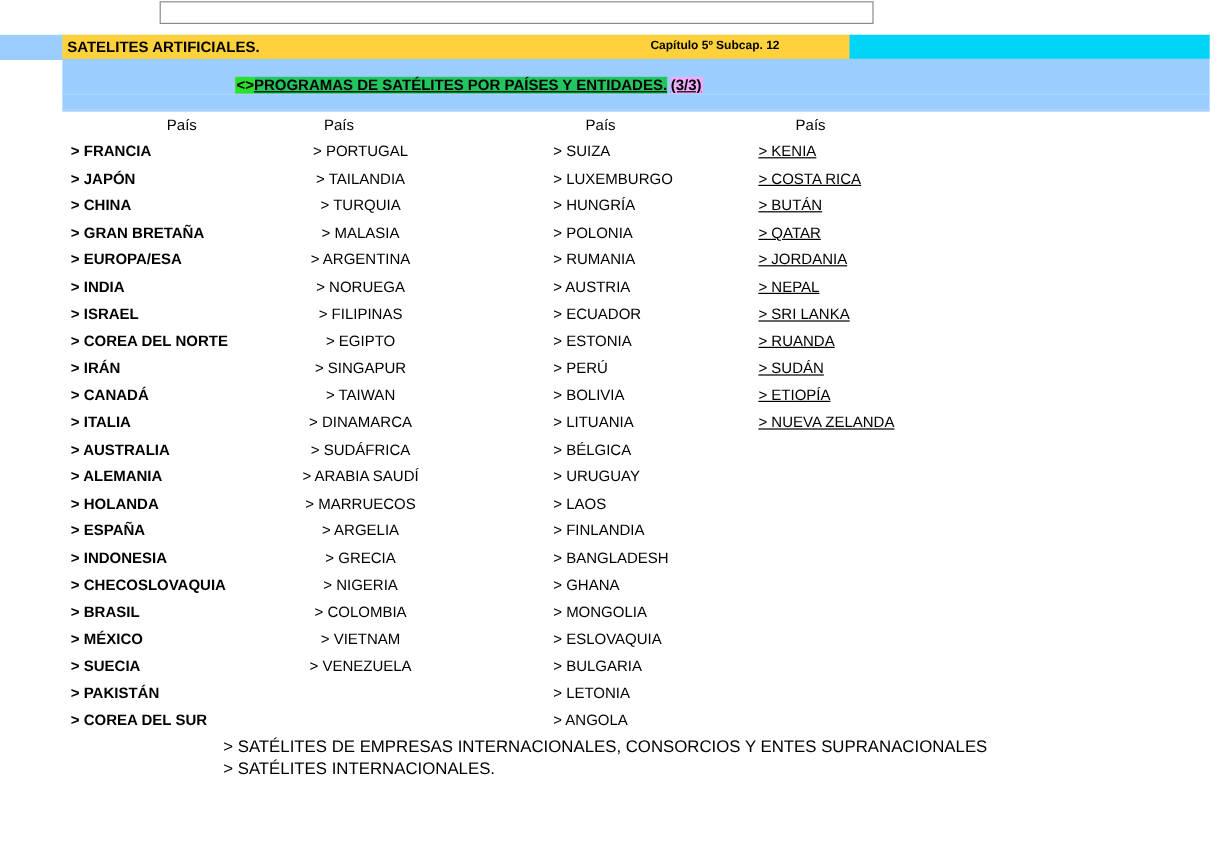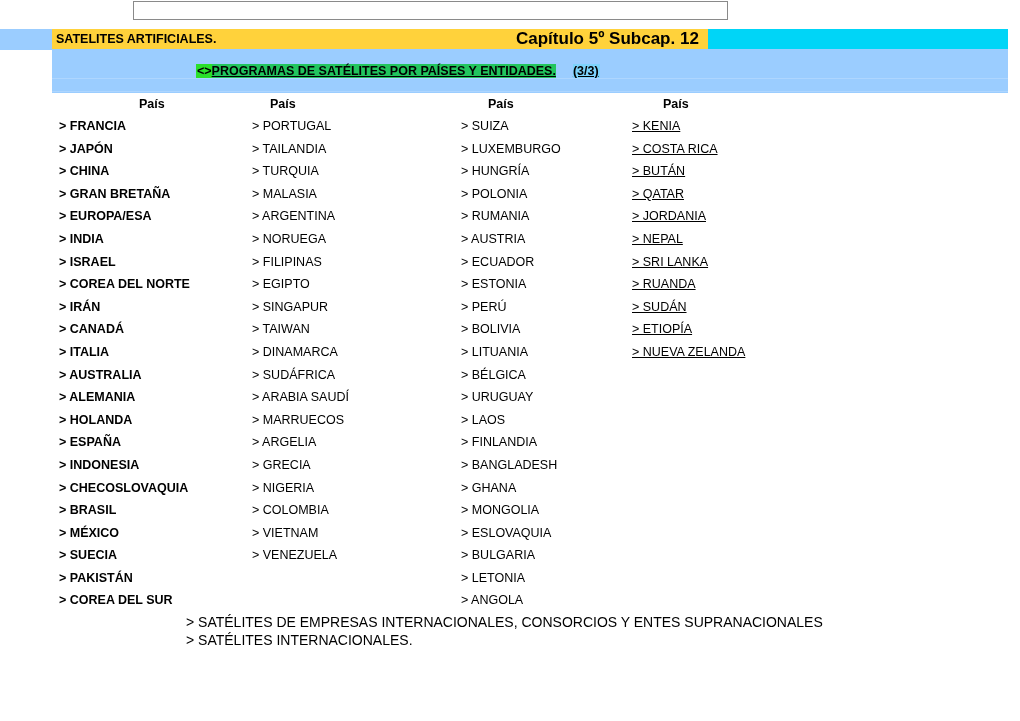--- a/index.html
+++ b/index.html
@@ -92,23 +92,23 @@
     position: absolute;
     left: 56px;
     top: 2px;
     font-size: 12.5px;
     font-weight: bold;
     line-height: 16px;
     white-space: nowrap;
   }
   .gold-chapter {
     position: absolute;
-    left: 516px;
+    left: 542px;
     top: 2px;
-    font-size: 17px;
+    font-size: 10px;
     font-weight: bold;
     line-height: 16px;
     white-space: nowrap;
   }
 
   
   .subtitle-row {
     position: absolute;
     left: 196px;
     top: 34px;
@@ -120,34 +120,33 @@
   }
   .sub-marker {
     background: #2ae02a;
     padding: 0 0 0 1px;
   }
   .sub-main {
     background: #22c55e;
     text-decoration: underline;
   }
   .sub-count {
-    background: #7dd3fc;
+    background: #f0abfc;
     text-decoration: underline;
-    margin-left: 17px;
+    margin-left: 3px;
     padding-right: 1px;
   }
 
   
   .col-head {
     position: absolute;
     top: 96px;
     font-size: 12.5px;
     line-height: 16px;
     white-space: nowrap;
-    font-weight: bold;
   }
 
   
   .col {
     position: absolute;
     top: 115px;
   }
   .country {
     font-size: 12.5px;
     line-height: 22.6px;
@@ -214,21 +213,21 @@
       <div class="country">&gt; HOLANDA</div>
       <div class="country">&gt; ESPAÑA</div>
       <div class="country">&gt; INDONESIA</div>
       <div class="country">&gt; CHECOSLOVAQUIA</div>
       <div class="country">&gt; BRASIL</div>
       <div class="country">&gt; MÉXICO</div>
       <div class="country">&gt; SUECIA</div>
       <div class="country">&gt; PAKISTÁN</div>
       <div class="country">&gt; COREA DEL SUR</div>
     </div>
-  <div class="col" id="col-2" style="left:252px;">
+  <div class="col" id="col-2" style="left:252px;text-align:center;">
       <div class="country">&gt; PORTUGAL</div>
       <div class="country">&gt; TAILANDIA</div>
       <div class="country">&gt; TURQUIA</div>
       <div class="country">&gt; MALASIA</div>
       <div class="country">&gt; ARGENTINA</div>
       <div class="country">&gt; NORUEGA</div>
       <div class="country">&gt; FILIPINAS</div>
       <div class="country">&gt; EGIPTO</div>
       <div class="country">&gt; SINGAPUR</div>
       <div class="country">&gt; TAIWAN</div>

